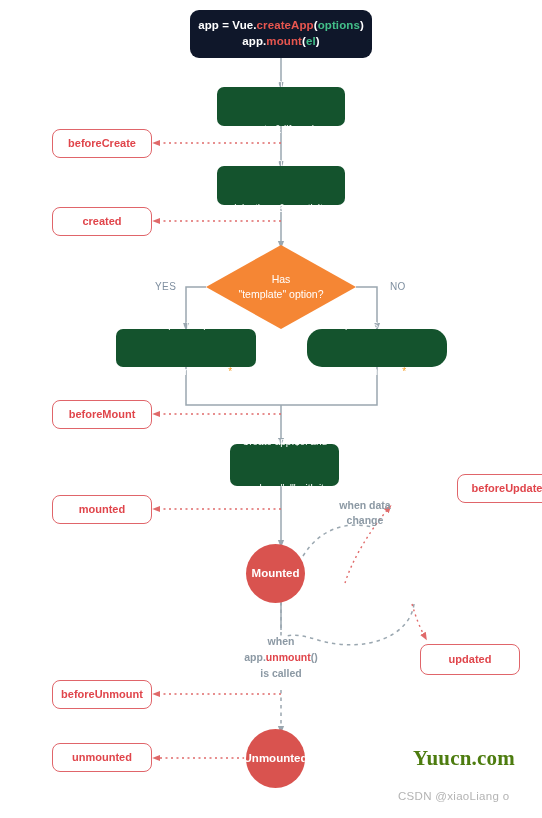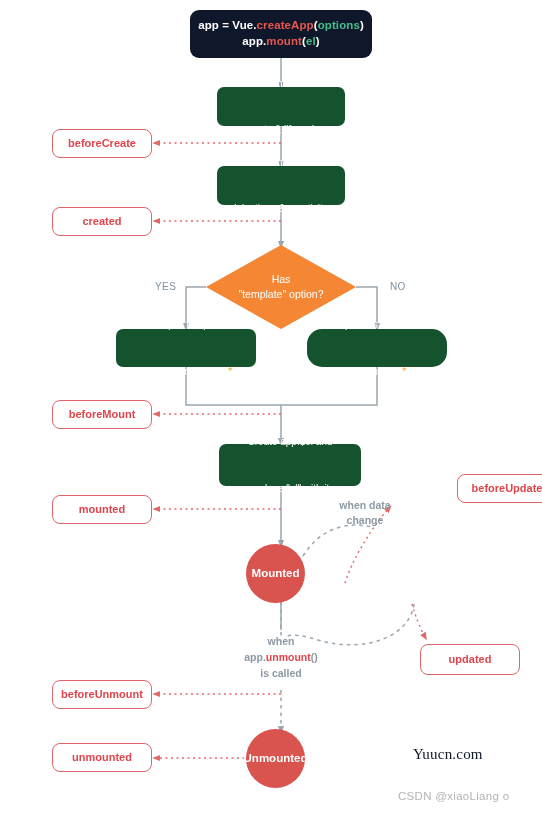--- a/index.html
+++ b/index.html
@@ -123,24 +123,24 @@
     font-size: 10.5px;
     font-weight: bold;
     text-align: center;
     line-height: 1.5;
   }
   .label-unmount-call .fn { color: #e0454b; }
 
   
   .wm-main {
     position: absolute;
-    color: #0f172a;
+    color: #4d7c0f;
     font-family: "Liberation Serif", serif;
-    font-weight: normal;
-    font-size: 15px;
+    font-weight: bold;
+    font-size: 21px;
     letter-spacing: .2px;
   }
   .wm-sub {
     position: absolute;
     color: #b4b4b4;
     font-size: 11.5px;
     letter-spacing: .3px;
   }
 </style>
 </head>
@@ -220,21 +220,21 @@
   <div class="node box-green" style="left:116px; top:329px; width:140px; height:38px;">
     <span>Compile template</span>
     <span><span>into render function </span><span class="star">*</span></span>
   </div>
 
   <div class="node box-green" style="left:307px; top:329px; width:140px; height:38px;border-radius:15px;">
     <span>Compile el's innerHTML</span>
     <span><span>as template </span><span class="star">*</span></span>
   </div>
 
-  <div class="node box-green" style="left:219px; top:444px; width:142px; height:42px;">
+  <div class="node box-green" style="left:230px; top:444px; width:109px; height:42px;">
     <span>Create app.$el and</span>
     <span>replace "el" with it</span>
   </div>
 
 
   <div class="diamond-wrap" style="left:206px; top:245px; width:150px; height:84px;">
     <svg width="150" height="84" viewBox="0 0 150 84" xmlns="http://www.w3.org/2000/svg">
       <polygon points="75,0 150,42 75,84 0,42" fill="#f58634"></polygon>
     </svg>
     <div class="diamond-label">

